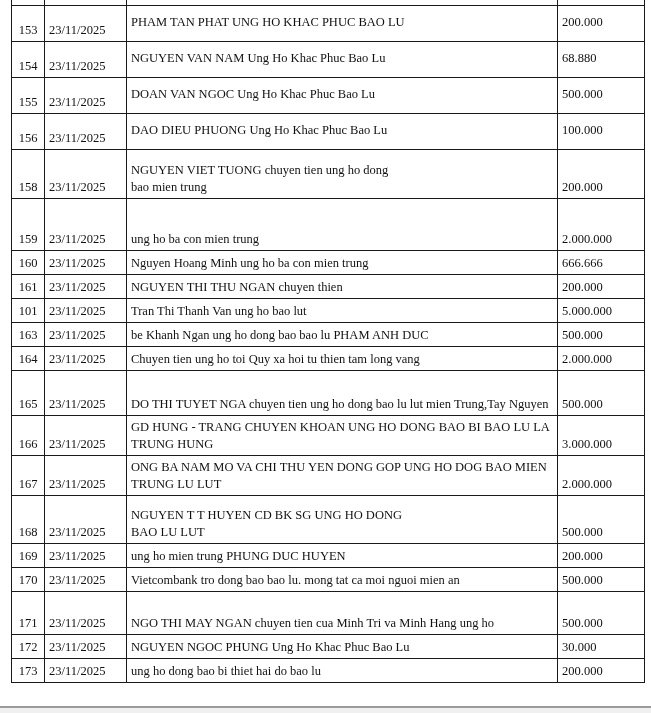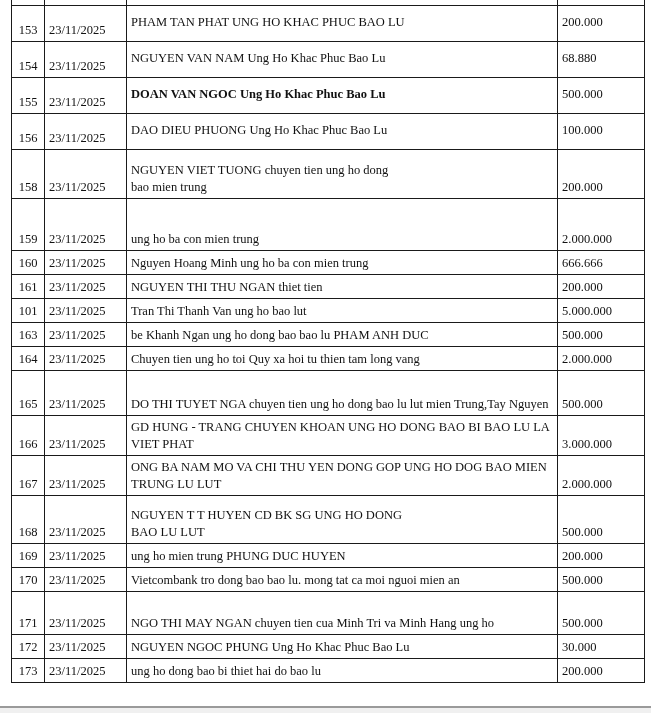--- a/index.html
+++ b/index.html
@@ -50,21 +50,21 @@
         </tr>
         <tr style="height: 36px;">
           <td class="no" style="vertical-align: bottom;">154</td>
           <td class="date" style="vertical-align: bottom;">23/11/2025</td>
           <td class="desc mid" style="white-space: pre-line;">NGUYEN VAN NAM Ung Ho Khac Phuc Bao Lu</td>
           <td class="amt mid">68.880</td>
         </tr>
         <tr style="height: 36px;">
           <td class="no" style="vertical-align: bottom;">155</td>
           <td class="date" style="vertical-align: bottom;">23/11/2025</td>
-          <td class="desc mid" style="white-space: pre-line; font-weight: bold;">DOAN VAN NGOC Ung Ho Khac Phuc Bao Lu</td>
+          <td class="desc mid" style="white-space: pre-line;">DOAN VAN NGOC Ung Ho Khac Phuc Bao Lu</td>
           <td class="amt mid">500.000</td>
         </tr>
         <tr style="height: 36px;">
           <td class="no" style="vertical-align: bottom;">156</td>
           <td class="date" style="vertical-align: bottom;">23/11/2025</td>
           <td class="desc mid" style="white-space: pre-line;">DAO DIEU PHUONG Ung Ho Khac Phuc Bao Lu</td>
           <td class="amt mid">100.000</td>
         </tr>
         <tr style="height: 49px;">
           <td class="no" style="vertical-align: bottom;">158</td>
@@ -81,21 +81,21 @@
         </tr>
         <tr style="height: 24px;">
           <td class="no" style="vertical-align: bottom;">160</td>
           <td class="date" style="vertical-align: bottom;">23/11/2025</td>
           <td class="desc bottom" style="white-space: pre-line;">Nguyen Hoang Minh ung ho ba con mien trung</td>
           <td class="amt">666.666</td>
         </tr>
         <tr style="height: 24px;">
           <td class="no" style="vertical-align: bottom;">161</td>
           <td class="date" style="vertical-align: bottom;">23/11/2025</td>
-          <td class="desc bottom" style="white-space: pre-line;">NGUYEN THI THU NGAN thiet tien</td>
+          <td class="desc bottom" style="white-space: pre-line;">NGUYEN THI THU NGAN chuyen thien</td>
           <td class="amt">200.000</td>
         </tr>
         <tr style="height: 24px;">
           <td class="no" style="vertical-align: bottom;">101</td>
           <td class="date" style="vertical-align: bottom;">23/11/2025</td>
           <td class="desc bottom" style="white-space: pre-line;">Tran Thi Thanh Van ung ho bao lut</td>
           <td class="amt">5.000.000</td>
         </tr>
         <tr style="height: 24px;">
           <td class="no" style="vertical-align: bottom;">163</td>
@@ -112,21 +112,21 @@
         <tr style="height: 45px;">
           <td class="no" style="vertical-align: bottom;">165</td>
           <td class="date" style="vertical-align: bottom;">23/11/2025</td>
           <td class="desc bottom" style="white-space: pre-line;">DO THI TUYET NGA chuyen tien ung ho dong bao lu lut mien Trung,Tay Nguyen</td>
           <td class="amt">500.000</td>
         </tr>
         <tr style="height: 40px;">
           <td class="no" style="vertical-align: bottom;">166</td>
           <td class="date" style="vertical-align: bottom;">23/11/2025</td>
           <td class="desc bottom" style="white-space: pre-line;">GD HUNG - TRANG CHUYEN KHOAN UNG HO DONG BAO BI BAO LU LA
-VIET PHAT</td>
+TRUNG HUNG</td>
           <td class="amt">3.000.000</td>
         </tr>
         <tr style="height: 40px;">
           <td class="no" style="vertical-align: bottom;">167</td>
           <td class="date" style="vertical-align: bottom;">23/11/2025</td>
           <td class="desc bottom" style="white-space: pre-line;">ONG BA NAM MO VA CHI THU YEN DONG GOP UNG HO DOG BAO MIEN
 TRUNG LU LUT</td>
           <td class="amt">2.000.000</td>
         </tr>
         <tr style="height: 48px;">

